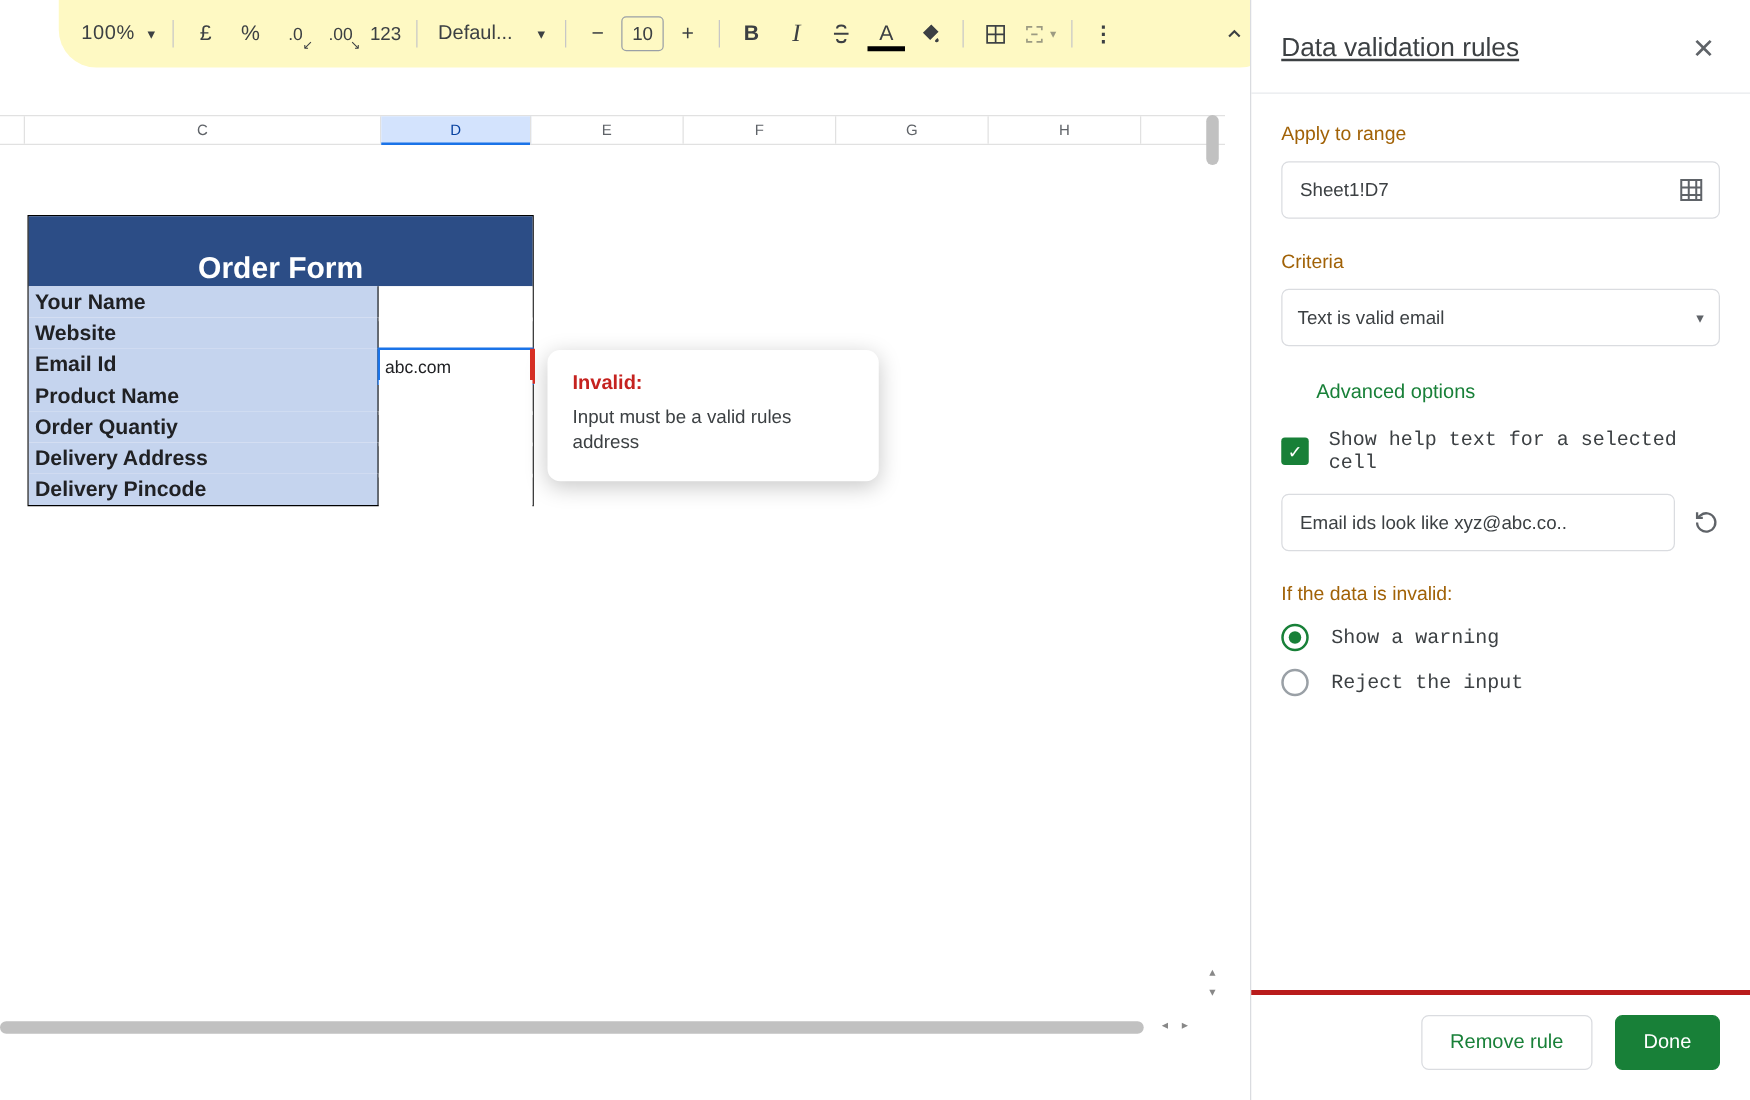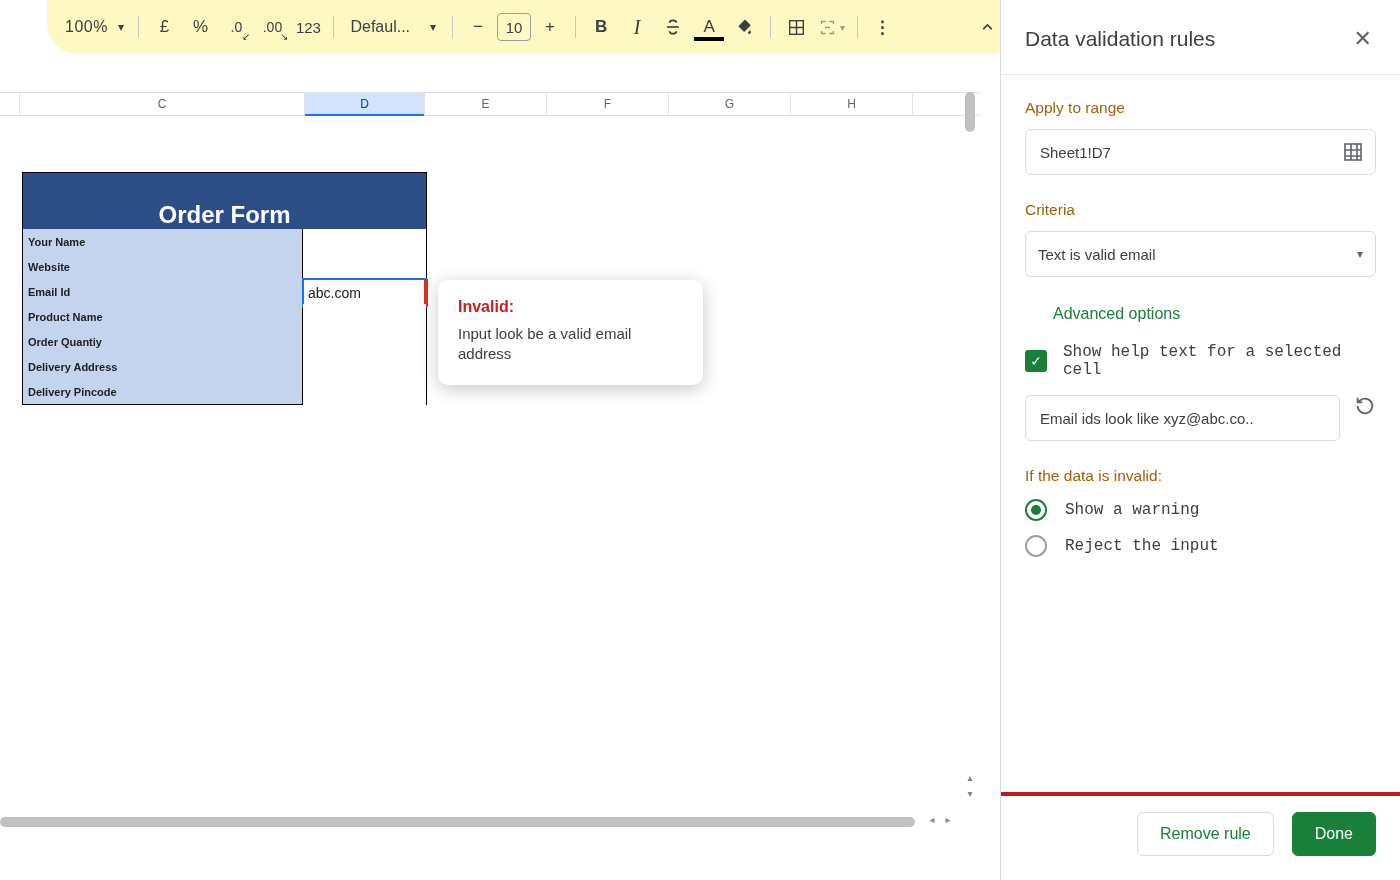--- a/index.html
+++ b/index.html
@@ -35,21 +35,21 @@
   .ch { border-right:1px solid #e1e1e1; font-size:12px; color:#5f6368; display:flex; align-items:center; justify-content:center; }
   .ch.sel { background:#d3e3fd; color:#0842a0; position:relative; }
   .ch.sel::after { content:""; position:absolute; left:0; right:0; bottom:-1px; height:2px; background:#1a73e8; }
   .c-C { width:285px; } .c-D { width:120px; } .c-E { width:122px; } .c-F { width:122px; }
   .c-G { width:122px; } .c-H { width:122px; }
 
   
   .form-table { position:absolute; left:22px; top:172px; width:405px; border:1px solid #000; }
   .form-title { background:#2c4d86; color:#fff; text-align:center; font-weight:bold; font-size:24px; height:56px; display:flex; align-items:flex-end; justify-content:center; }
   .form-row { display:flex; height:25px; }
-  .form-label { width:280px; background:#c5d4ee; font-size:11px; font-weight:bold; padding:0 5px; display:flex; align-items:center; border-right:1px solid #000; }
+  .form-label { width:280px; background:#c5d4ee; font-size:17px; font-weight:bold; padding:0 5px; display:flex; align-items:center; border-right:1px solid #000; }
   .form-val { flex:1; background:#fff; font-size:14px; padding:14px 5px; display:flex; align-items:center; position:relative; }
 
   
   .sel-cell { outline:2px solid #1a73e8; outline-offset:-1px; }
   .sel-cell::after { content:""; position:absolute; right:-2px; top:0; bottom:0; width:4px; background:#d93025; }
 
   
   .tooltip { position:absolute; left:438px; top:280px; width:265px; background:#fff; border-radius:10px; box-shadow:0 4px 18px rgba(0,0,0,.22); padding:18px 20px 20px; }
   .tooltip .tt-title { color:#c5221f; font-weight:bold; font-size:16px; margin-bottom:8px; }
   .tooltip .tt-body { font-size:15px; color:#3c4043; line-height:1.35; }
@@ -60,33 +60,33 @@
   .vscroll .arrup, .vscroll .arrdn { position:absolute; left:0; width:16px; height:16px; font-size:10px; color:#888; text-align:center; }
   .vscroll .arrup { top:680px; } .vscroll .arrdn { top:696px; }
   .hscroll { position:absolute; left:0; bottom:50px; width:960px; height:16px; }
   .hscroll .thumb { position:absolute; left:0; top:3px; height:10px; width:915px; background:#c1c1c1; border-radius:5px; }
   .hscroll .arrl, .hscroll .arrr { position:absolute; top:0; width:16px; height:16px; font-size:10px; color:#888; text-align:center; }
   .hscroll .arrl { left:924px; } .hscroll .arrr { left:940px; }
 
   
   .panel { position:absolute; right:0; top:0; width:400px; height:880px; border-left:1px solid #dadce0; background:#fff; display:flex; flex-direction:column; }
   .panel-head { display:flex; align-items:center; justify-content:space-between; padding:22px 24px 18px 24px; border-bottom:1px solid #e8eaed; }
-  .panel-title { font-size:21px; color:#3c4043; }
+  .panel-title { font-size:21px; color:#3c4043;text-decoration:underline; }
   .close-x { font-size:22px; color:#5f6368; cursor:pointer; padding:4px; }
   .panel-body { padding:10px 24px 0 24px; flex:1; overflow:auto; }
   .label { font-size:15.5px; color:#a16207; margin:14px 0 12px; }
   .field { width:100%; height:46px; border:1px solid #dadce0; border-radius:6px; display:flex; align-items:center; padding:0 12px; font-size:15px; color:#3c4043; justify-content:space-between; }
   .field input { border:none; outline:none; font-size:15px; flex:1; font-family:inherit; color:#3c4043; }
   .grid-icon { width:20px; height:20px; }
   .dropdown-caret { font-size:12px; color:#5f6368; margin-left:6px; }
   .adv { color:#188038; font-size:16px; font-weight:500; margin:28px 0 20px 28px; }
   .chk-row { display:flex; align-items:center; gap:16px; margin-bottom:16px; }
   .chk { width:22px; height:22px; border-radius:3px; background:#188038; display:flex; align-items:center; justify-content:center; color:#fff; font-size:14px; flex:none; }
   .chk-label { font-size:16px; color:#3c4043;font-family:Liberation Mono, monospace; }
-  .help-text-row { display:flex; align-items:flex-start; gap:14px; margin-bottom:26px; }
+  .help-text-row { display:flex; align-items:center; gap:14px; margin-bottom:26px; }
   .help-text-row .field { flex:1; }
   .reset-icon { width:22px; height:22px; color:#5f6368; cursor:pointer; flex:none; }
   .radio-row { display:flex; align-items:center; gap:18px; margin:14px 0; }
   .radio { width:22px; height:22px; border:2px solid #9aa0a6; border-radius:50%; display:flex; align-items:center; justify-content:center; flex:none; }
   .radio.on { border-color:#188038; }
   .radio.on::after { content:""; width:10px; height:10px; background:#188038; border-radius:50%; }
   .panel-foot { border-top:4px solid #b91c1c; padding:16px 24px 24px; display:flex; justify-content:flex-end; gap:18px; }
   .btn { height:44px; padding:0 22px; border-radius:6px; font-size:16px; display:flex; align-items:center; justify-content:center; cursor:pointer; font-weight:500; }
   .btn-outline { border:1px solid #dadce0; color:#188038; background:#fff; }
   .btn-primary { background:#188038; color:#fff; border:1px solid #188038; }
@@ -259,21 +259,21 @@
         <span>Delivery Pincode</span>
       </div>
     <div class="form-val">
         <span></span>
       </div>
   </div>
 </div>
 
 <div class="tooltip">
   <div class="tt-title">Invalid:</div>
-  <div class="tt-body">Input look be a valid email address</div>
+  <div class="tt-body">Input must be a valid rules address</div>
 </div>
 
 <div class="vscroll" style="left:962px;">
   <div class="thumb"></div>
   <div class="arrup">▴</div>
   <div class="arrdn">▾</div>
 </div>
 <div class="hscroll">
   <div class="thumb"></div>
   <div class="arrl">◂</div>

